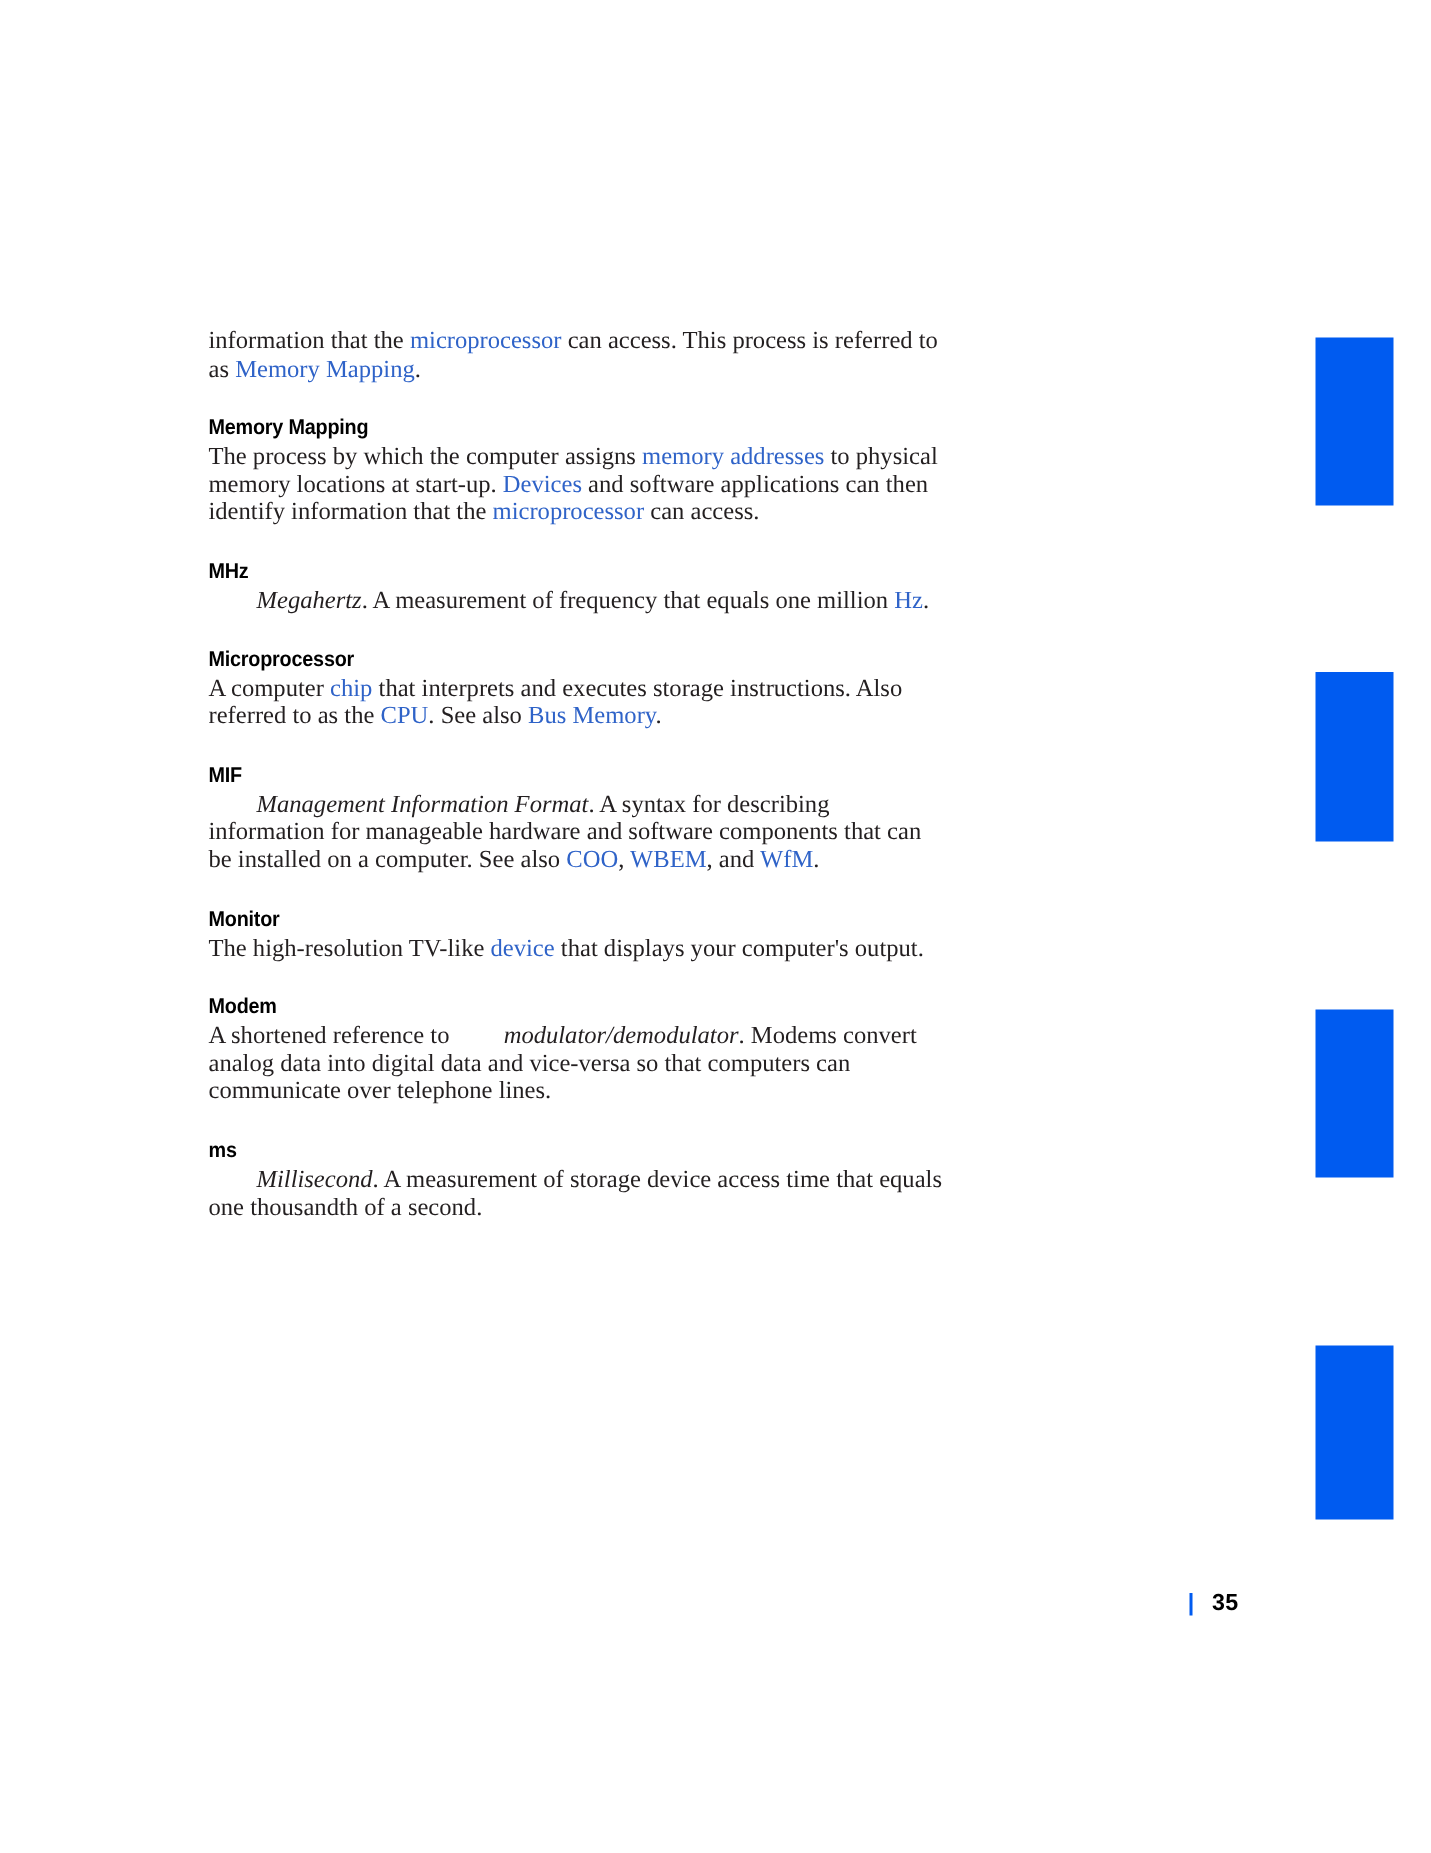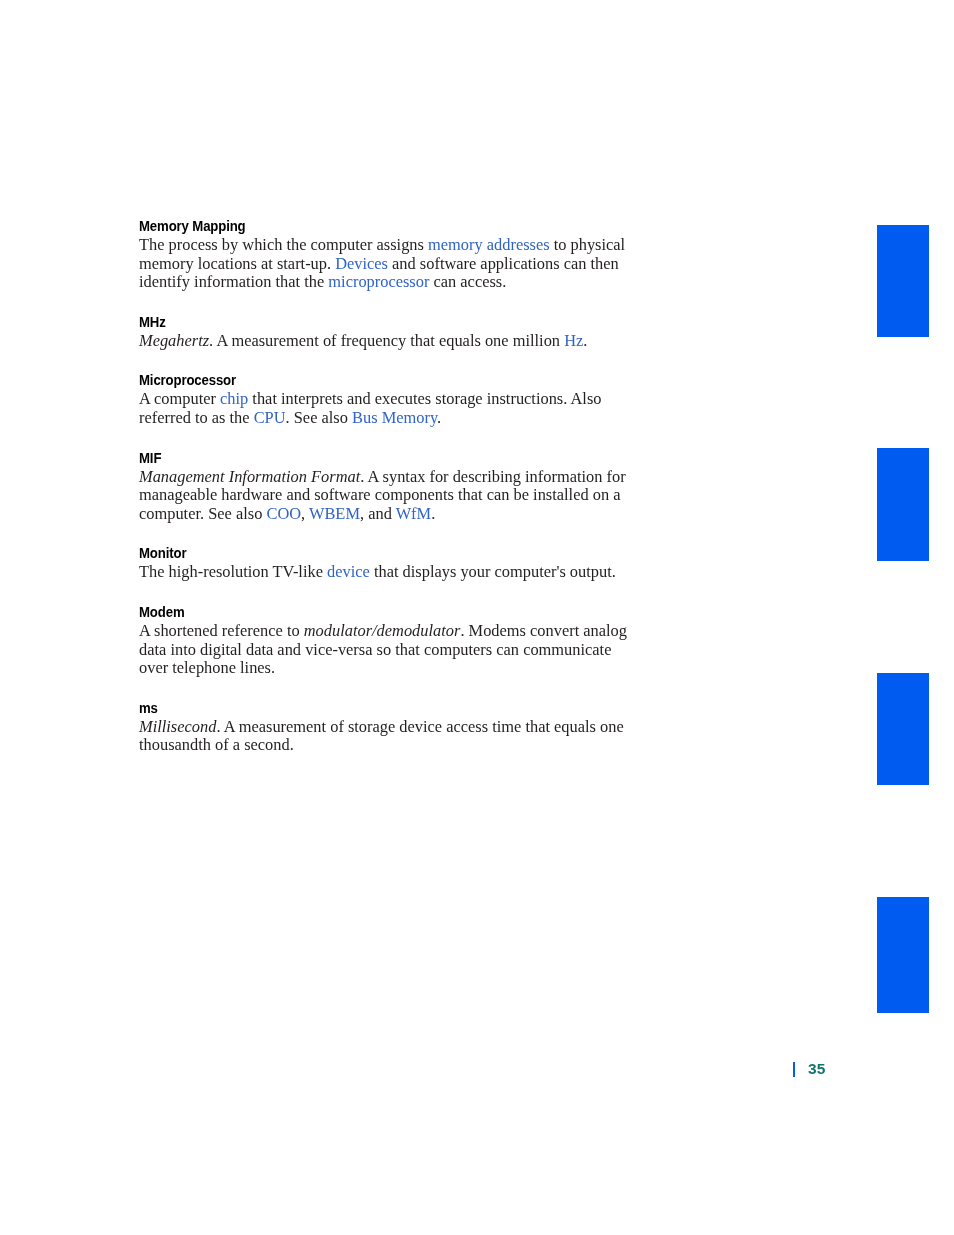--- a/index.html
+++ b/index.html
@@ -76,20 +76,21 @@
     margin: 0 0 2px 0;
     transform: scaleX(0.93);
     transform-origin: left center;
   }
 
   .lnk {
     color: #2f63c8;
   }
   .ital {
     font-style: italic;
+    margin-left: 32px;
   }
 
   
   .folio {
     position: absolute;
     left: 793px;
     top: 1058px;
     display: flex;
     align-items: center;
     gap: 13px;
@@ -97,38 +98,39 @@
   }
   .folio-rule {
     width: 2px;
     height: 15px;
     background: #005bf0;
   }
   .folio-num {
     font-family: "Liberation Sans", "DejaVu Sans", sans-serif;
     font-weight: bold;
     font-size: 15.5px;
-    color: #0f766e;
+    color: #000000;
     letter-spacing: 0.2px;
   }
 </style>
 </head>
 <body>
 
 <div class="page">
 
   <div class="tab-strip">
     <div class="index-tab t1"></div>
     <div class="index-tab t2"></div>
     <div class="index-tab t3"></div>
     <div class="index-tab t4"></div>
   </div>
 
   <div class="content">
 
+    <p class="para"><span>information that the </span><span class="lnk">microprocessor</span><span> can access. This process is referred to as </span><span class="lnk">Memory Mapping</span><span>.</span></p>
 
     <div class="entry">
       <p class="term">Memory Mapping</p>
       <p class="para"><span>The process by which the computer assigns </span><span class="lnk">memory addresses</span><span> to physical memory locations at start-up. </span><span class="lnk">Devices</span><span> and software applications can then identify information that the </span><span class="lnk">microprocessor</span><span> can access.</span></p>
     </div>
 
     <div class="entry">
       <p class="term">MHz</p>
       <p class="para"><span class="ital">Megahertz</span><span>. A measurement of frequency that equals one million </span><span class="lnk">Hz</span><span>.</span></p>
     </div>

